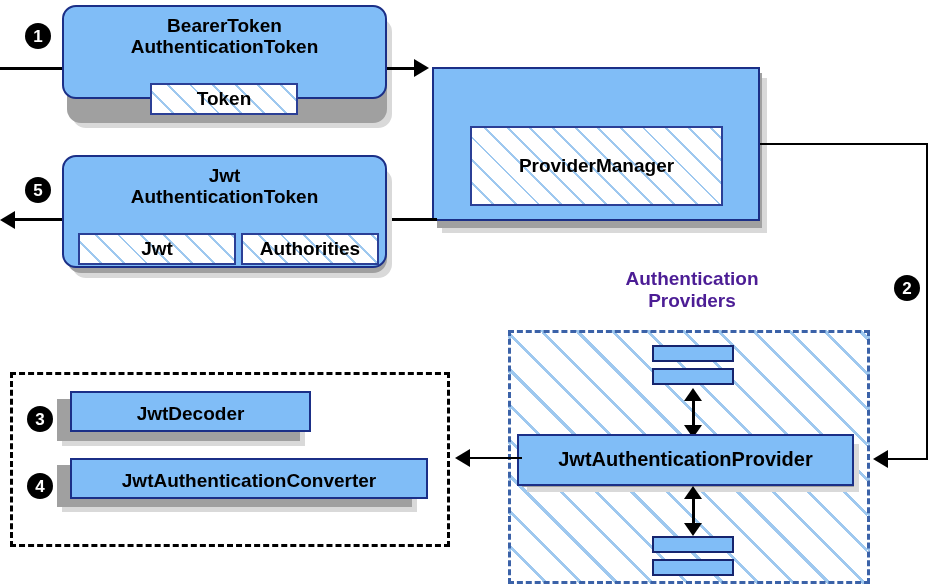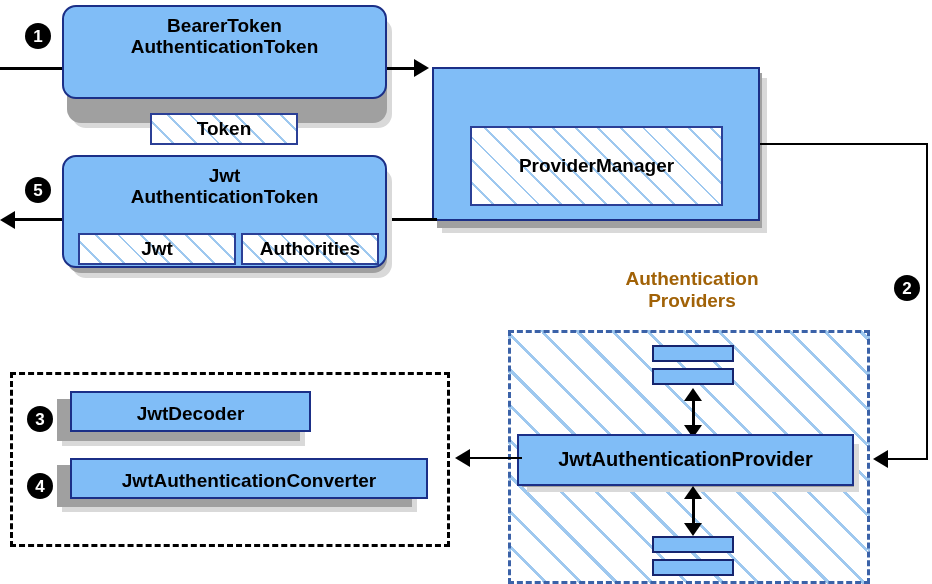--- a/index.html
+++ b/index.html
@@ -62,39 +62,39 @@
   .ar-down{border-left:9px solid transparent;border-right:9px solid transparent;
            border-top:13px solid #000;}
 
   
   .badge{position:absolute;width:26px;height:26px;border-radius:50%;
          background:#000;color:#fff;font-weight:bold;font-size:17px;
          display:flex;align-items:center;justify-content:center;
          line-height:1;}
 
   
-  .cap{position:absolute;text-align:center;font-weight:bold;color:#a16207;
+  .cap{position:absolute;text-align:center;font-weight:bold;color:#4c1d95;
        line-height:1.15;font-size:19px;}
 </style>
 </head>
 <body>
 
 <div id="stage">
 
   <div class="ln hl" style="left:0px;top:67px;width:62px;height:3px;"></div>
   <div class="badge" style="left:25px;top:23px;">1</div>
 
   <div class="sh rnd" style="left:72px;top:18px;width:320px;height:110px;"></div>
   <div class="sh2 rnd" style="left:67px;top:13px;width:320px;height:110px;"></div>
   <div class="bx rnd" style="left:62px;top:5px;width:325px;height:94px;">
     <div class="bx-title" style="top:8px;font-size:19px;">
       <div>BearerToken</div>
       <div>AuthenticationToken</div>
     </div>
-    <div class="hb" style="left:86px;top:76px;width:148px;height:32px;margin-top:30px;">
+    <div class="hb" style="left:86px;top:76px;width:148px;height:32px;">
       <span style="font-size:19px;">Token</span>
     </div>
   </div>
 
   <div class="ln hl" style="left:387px;top:67px;width:35px;height:3px;"></div>
   <div class="arrow ar-right" style="left:414px;top:59px;"></div>
 
   <div class="sh" style="left:442px;top:78px;width:325px;height:155px;"></div>
   <div class="sh2" style="left:437px;top:73px;width:325px;height:155px;"></div>
   <div class="bx" style="left:432px;top:67px;width:328px;height:154px;">

